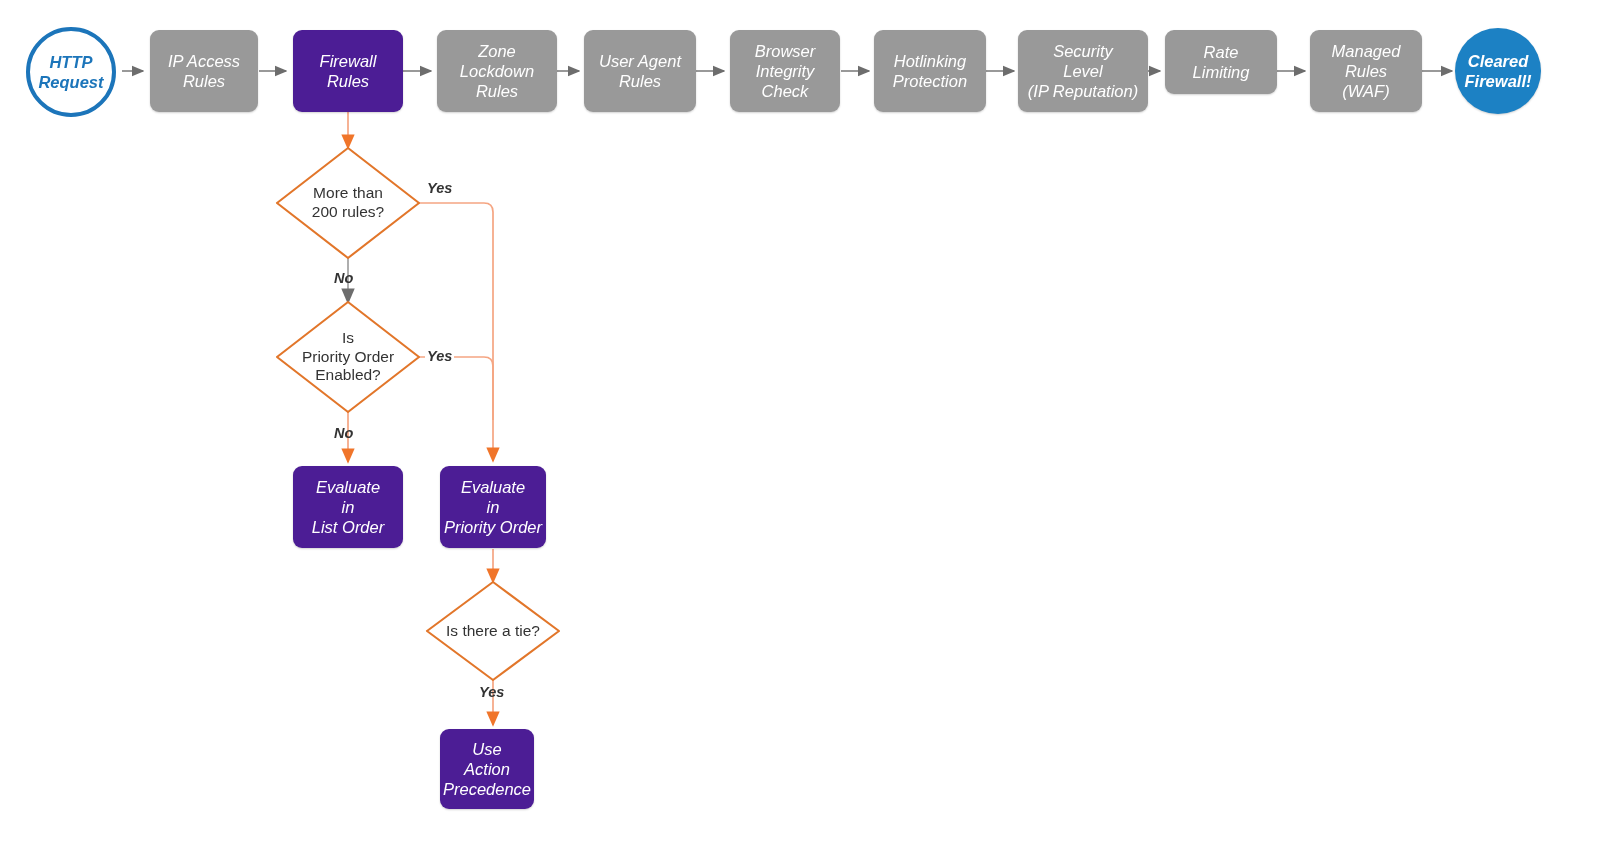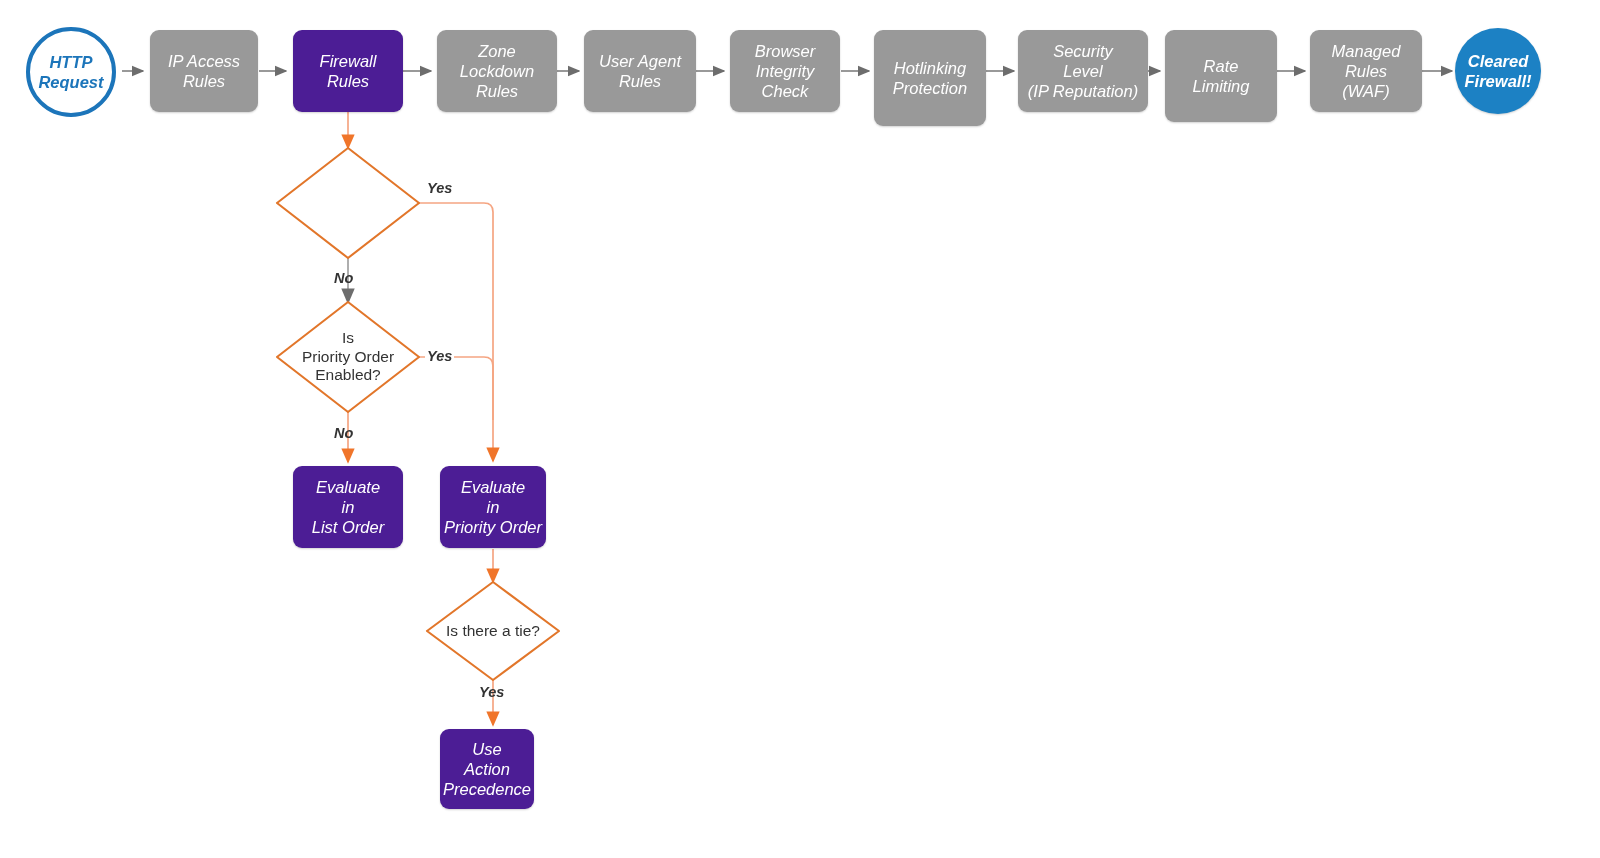--- a/index.html
+++ b/index.html
@@ -151,37 +151,41 @@
 Lockdown
 Rules</div>
 
   <div class="node proc gray nline" style="left:584px; top:30px; width:112px; height:82px;">User Agent
 Rules</div>
 
   <div class="node proc gray nline" style="left:730px; top:30px; width:110px; height:82px;">Browser
 Integrity
 Check</div>
 
-  <div class="node proc gray nline" style="left:874px; top:30px; width:112px; height:96px;">Hotlinking
+  <div class="node proc gray nline" style="left:874px; top:30px; width:112px; height:82px;">Hotlinking
 Protection</div>
 
   <div class="node proc gray nline" style="left:1018px; top:30px; width:130px; height:82px;">Security
 Level
 (IP Reputation)</div>
 
-  <div class="node proc gray nline" style="left:1165px; top:30px; width:112px; height:92px;">Rate
+  <div class="node proc gray nline" style="left:1165px; top:30px; width:112px; height:64px;">Rate
 Limiting</div>
 
   <div class="node proc gray nline" style="left:1310px; top:30px; width:112px; height:82px;">Managed
 Rules
 (WAF)</div>
 
   <div class="node circle filled nline" style="left:1455px; top:28px; width:86px; height:86px;">Cleared
 Firewall!</div>
 
+  <div class="diamond-wrap" style="left:277px; top:148px; width:142px; height:110px;">
+    <div class="diamond-label nline">More than
+200 rules?</div>
+  </div>
 
   <div class="diamond-wrap" style="left:277px; top:302px; width:142px; height:110px;">
     <div class="diamond-label nline">Is
 Priority Order
 Enabled?</div>
   </div>
 
   <div class="diamond-wrap" style="left:427px; top:582px; width:132px; height:98px;">
     <div class="diamond-label nline">Is there a tie?</div>
   </div>

